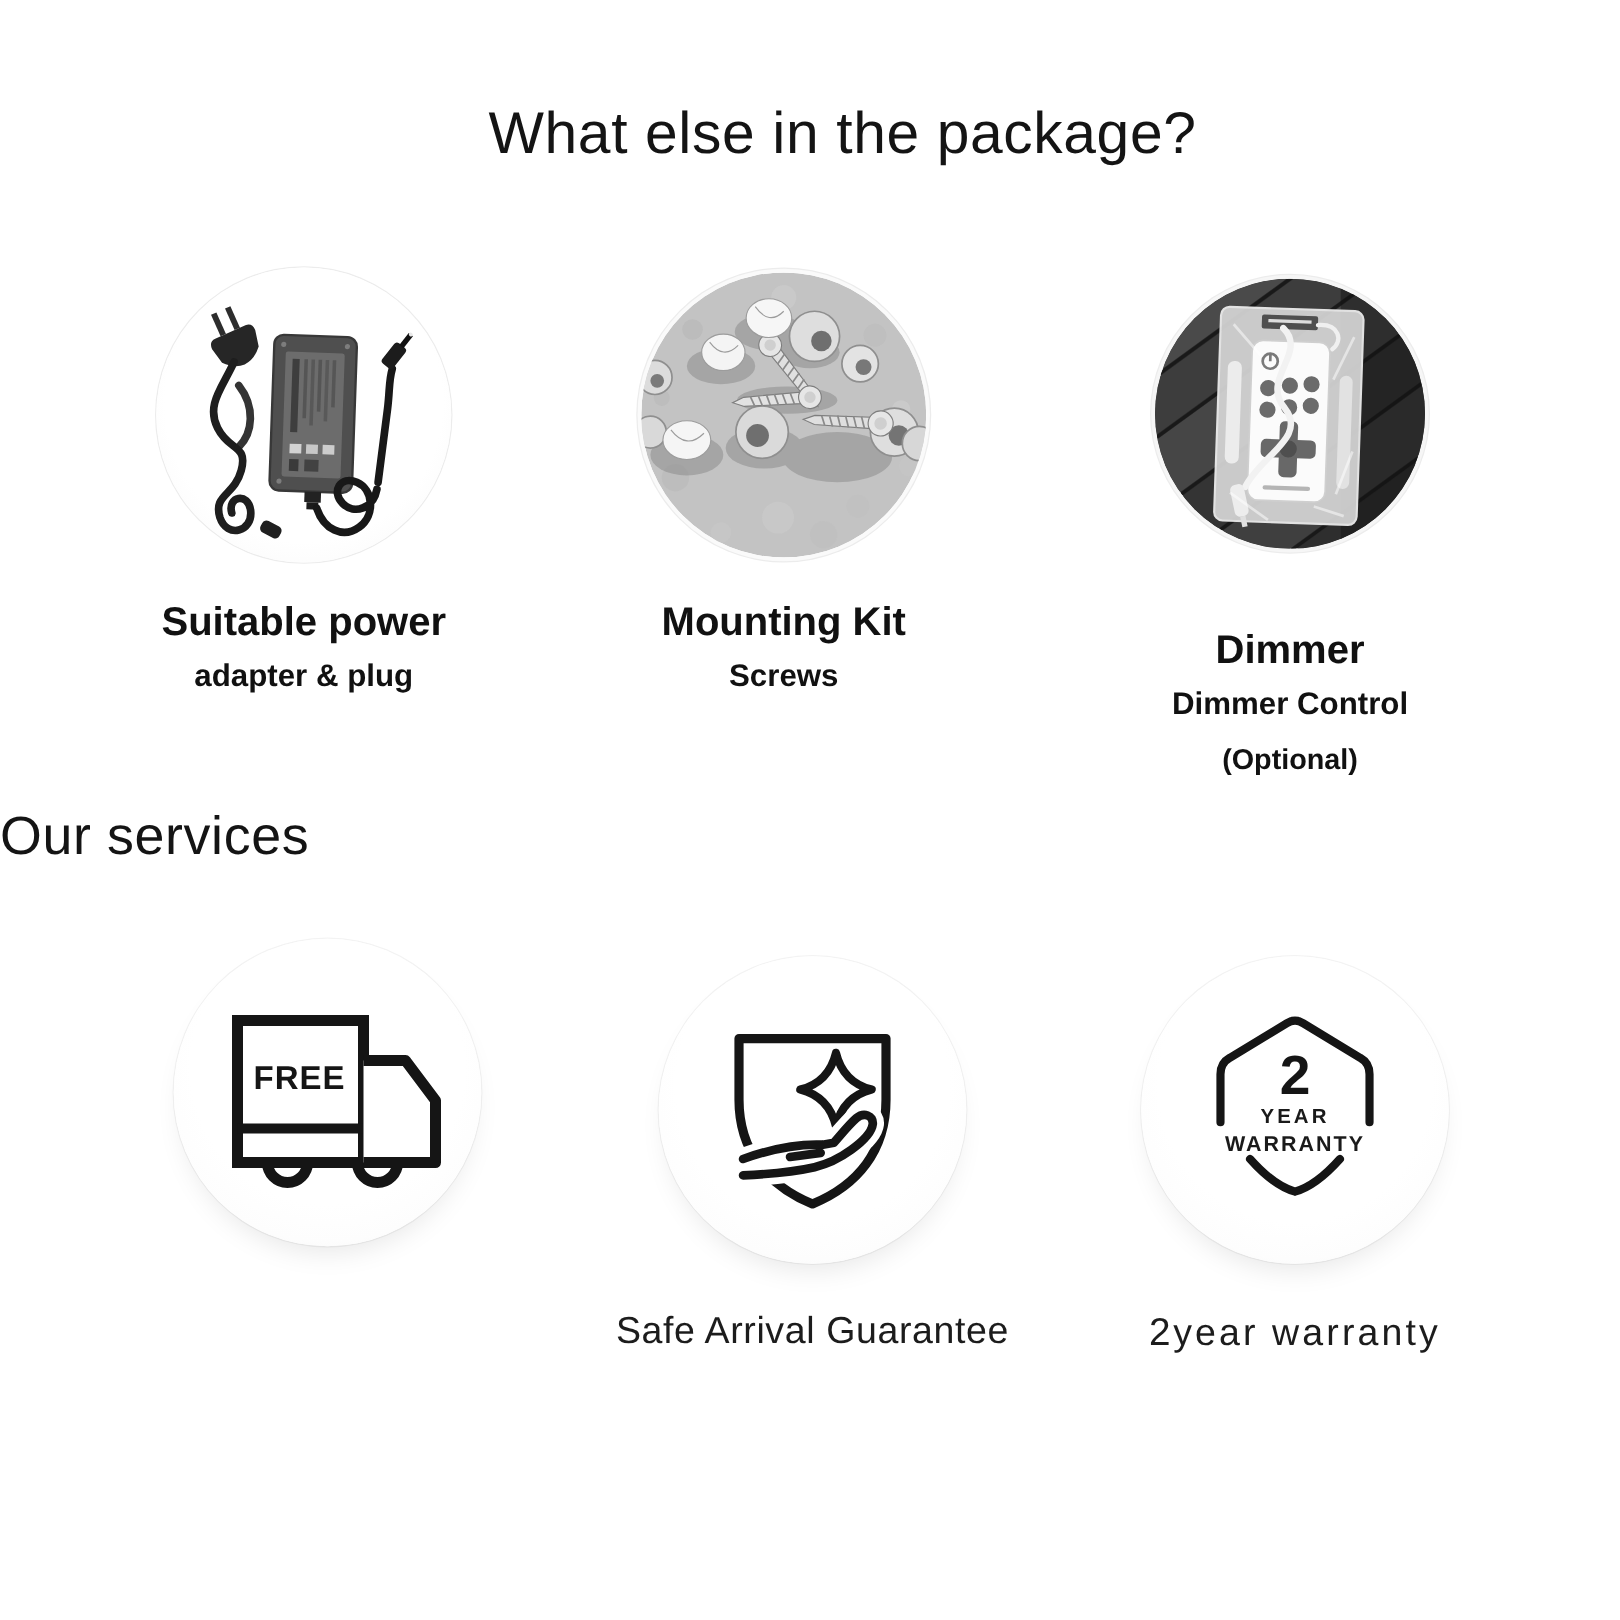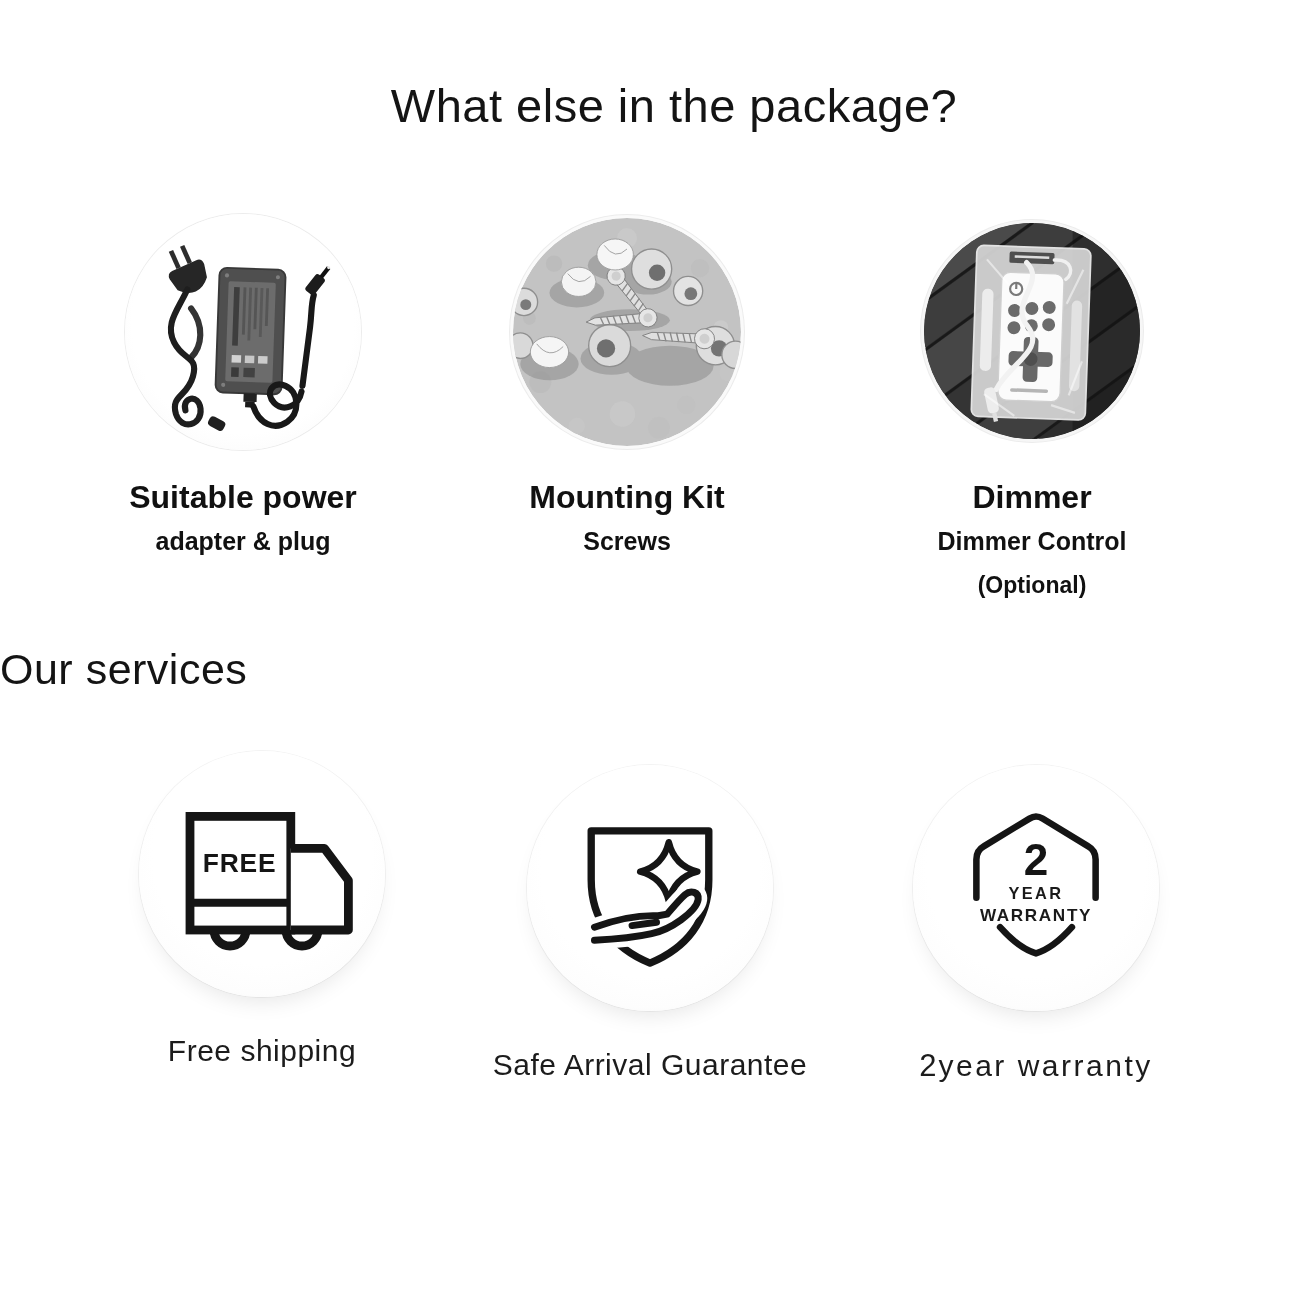--- a/index.html
+++ b/index.html
@@ -32,21 +32,21 @@
   .c1{width:236px;height:236px;margin-top:4px;
       background:radial-gradient(circle at 50% 46%, #ffffff 64%, #fbfbfb 80%, #efefef 94%, #e2e2e2 100%);}
   .c2{width:234px;height:234px;margin-top:5px;background:#fff;border:3px solid #fafafa;box-sizing:border-box;}
   .c3{width:222px;height:222px;margin-top:10px;background:#fff;border:3px solid #f6f6f6;box-sizing:border-box;}
 
   .cap-title{font-size:32px;font-weight:700;color:#111;line-height:1.1;}
   .cap-sub{font-size:25px;font-weight:700;color:#111;margin-top:12px;}
   .cap-note{font-size:23px;font-weight:700;color:#111;margin-top:16px;}
   .r1c1 .cap-title{margin-top:30px;}
   .r1c2 .cap-title{margin-top:31px;}
-  .r1c3 .cap-title{margin-top:38px;text-align:center;}
+  .r1c3 .cap-title{margin-top:60px;text-align:center;}
 
   .svc-circle{
     width:246px;height:246px;border-radius:50%;margin:0 auto;
     display:flex;align-items:center;justify-content:center;
     background:radial-gradient(circle at 50% 42%, #ffffff 58%, #fdfdfd 74%, #f2f2f2 90%, #e8e8e8 100%);
     box-shadow:0 12px 22px -8px rgba(0,0,0,0.10),0 0 0 1px #f3f3f3;
   }
   .svc-circle svg{display:block;}
   .svc-cap{font-size:30px;font-weight:400;color:#1c1c1c;margin-top:37px;letter-spacing:0.5px;}
   .r2c3 .svc-cap{letter-spacing:2.5px;}
@@ -293,21 +293,20 @@
     <div class="svc-circle">
       <svg width="192" height="192" viewBox="0 0 240 240">
         <circle cx="80" cy="190" r="20" fill="#ffffff" stroke="#151515" stroke-width="11"></circle>
         <circle cx="170" cy="190" r="20" fill="#ffffff" stroke="#151515" stroke-width="11"></circle>
         <rect x="30" y="48" width="126" height="142" fill="#ffffff" stroke="#151515" stroke-width="11"></rect>
         <line x1="30" y1="156" x2="156" y2="156" stroke="#151515" stroke-width="10"></line>
         <path d="M156,88 H198 L228,128 V190 H156" fill="#ffffff" stroke="#151515" stroke-width="11" stroke-linejoin="round"></path>
         <text class="truck-free" x="92" y="117" text-anchor="middle">FREE</text>
       </svg>
     </div>
-    <div class="svc-cap">Free shipping</div>
   </div>
 
   <div class="col r2c2">
     <div class="svc-circle">
       <svg width="196" height="196" viewBox="0 0 240 240">
         <path d="M48,50 H192 V110 C192,160 164,194 120,212 C76,194 48,160 48,110 Z" fill="none" stroke="#151515" stroke-width="9" stroke-linejoin="round"></path>
         <path d="M143,64 Q150,93 178,100 Q150,107 143,136 Q136,107 108,100 Q136,93 143,64 Z" fill="#ffffff" stroke="#151515" stroke-width="8" stroke-linejoin="round"></path>
         <path d="M52,168 C80,158 108,153 130,154 L141,152 C148,144 156,134 163,128 C170,122 180,125 179,134 C178,142 169,151 158,159 C147,167 135,173 122,176 C100,181 74,183 52,184" fill="none" stroke="#ffffff" stroke-width="22" stroke-linecap="round"></path>
         <g fill="none" stroke="#151515" stroke-width="8.5" stroke-linecap="round" stroke-linejoin="round">
           <path d="M52,168 C80,158 108,153 130,154 L141,152 C148,144 156,134 163,128 C170,122 180,125 179,134 C178,142 169,151 158,159 C147,167 135,173 122,176 C100,181 74,183 52,184"></path>

